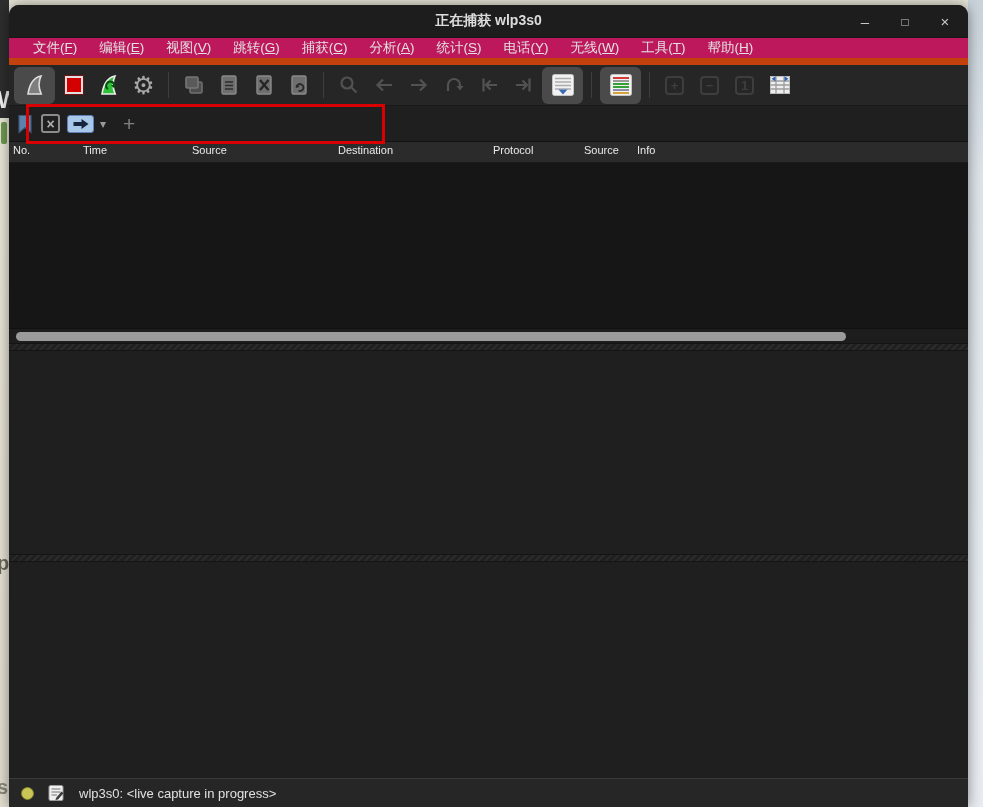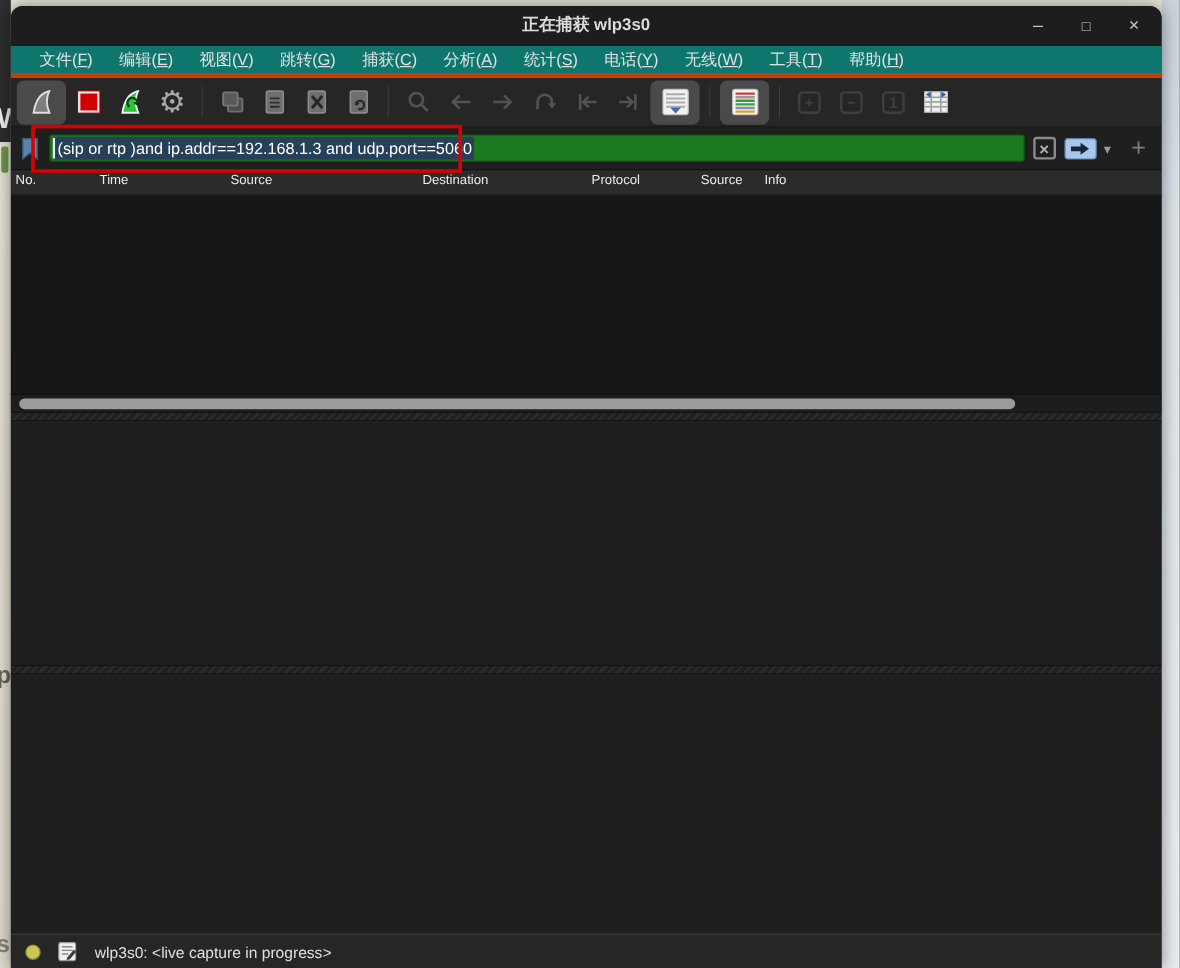--- a/index.html
+++ b/index.html
@@ -37,22 +37,22 @@
     height:33px; flex:0 0 33px; background:#1d1d1d; position:relative;
     display:flex; align-items:center; justify-content:center;
     border-bottom:1px solid #161616;
   }
   .titlebar .title { color:#dcdcdc; font-size:14px; font-weight:bold; }
   .win-controls { position:absolute; right:14px; top:0; height:33px; display:flex; align-items:center; gap:22px; }
   .win-btn { color:#c8c8c8; font-size:15px; width:18px; text-align:center; cursor:default; }
   .win-btn.max { font-size:12px; }
   
   .menubar {
-    height:27px; flex:0 0 27px; background:#0f766e; display:flex; align-items:center;
-    padding-left:13px; border-bottom:4px solid #c2410c;
+    height:27px; flex:0 0 27px; background:#be185d; display:flex; align-items:center;
+    padding-left:13px; border-bottom:7px solid #c2410c;
   }
   .menu-item { color:#e2e2e2; font-size:13.5px; padding:3px 11px; border-radius:3px; }
   .menu-item u { text-decoration:underline; }
   
   .toolbar {
     height:41px; flex:0 0 41px; background:#262626; display:flex; align-items:center;
     padding-left:5px; gap:2px; border-bottom:1px solid #191919;
   }
   .tb { width:33px; height:33px; display:flex; align-items:center; justify-content:center; border-radius:6px; flex:0 0 auto; }
   .tb.active { background:#4a4a4a; }
@@ -329,43 +329,39 @@
         </span>
     </div>
   </div>
 
   <div class="filterbar">
     <span>
         <svg width="18" height="20" viewBox="0 0 18 20">
           <path d="M3 1.5 H15 V18.5 L9 13.5 L3 18.5 Z" fill="#5d83ad" stroke="#3d5a7d" stroke-width="1.2"></path>
         </svg>
       </span>
-    <div class="filter-field">
-      <span class="filter-cursor"></span>
-      <span class="filter-text">(sip or rtp )and ip.addr==192.168.1.3 and udp.port==5060</span>
-    </div>
     <div class="filter-clear">
         <span>×</span>
       </div>
     <div class="filter-apply">
       <span>
           <svg width="18" height="12" viewBox="0 0 18 12">
             <path d="M1.5 4 H9.5 V1 L16.5 6 L9.5 11 V8 H1.5 Z" fill="#17253f"></path>
           </svg>
         </span>
     </div>
     <span class="filter-caret">▾</span>
     <span class="filter-add">+</span>
   </div>
 
   <div class="col-header">
     <span style="left:4px">No.</span>
     <span style="left:74px">Time</span>
     <span style="left:183px">Source</span>
-    <span style="left:343px">Destination</span>
+    <span style="left:329px">Destination</span>
     <span style="left:484px">Protocol</span>
     <span style="left:575px">Source</span>
     <span style="left:628px">Info</span>
   </div>
 
   <div class="packet-list">
     <div class="hscroll">
       <div class="hscroll-thumb"></div>
     </div>
   </div>

